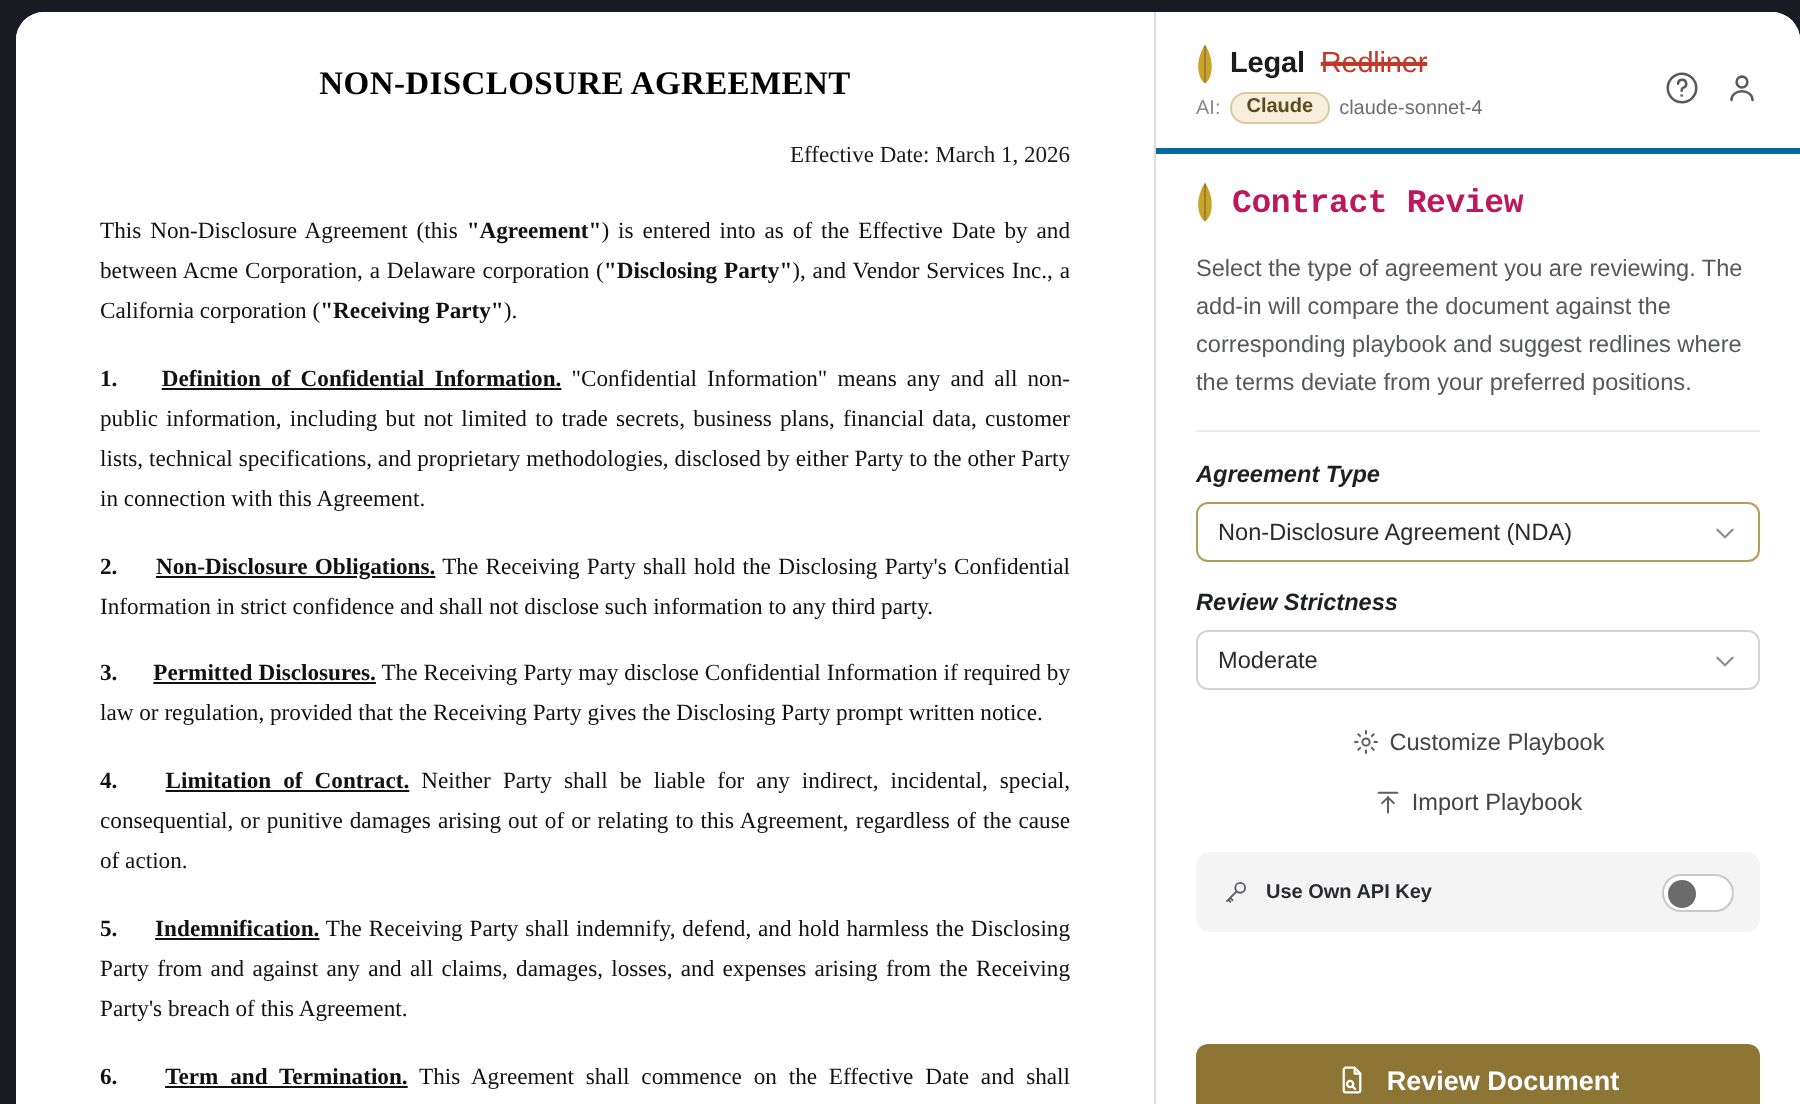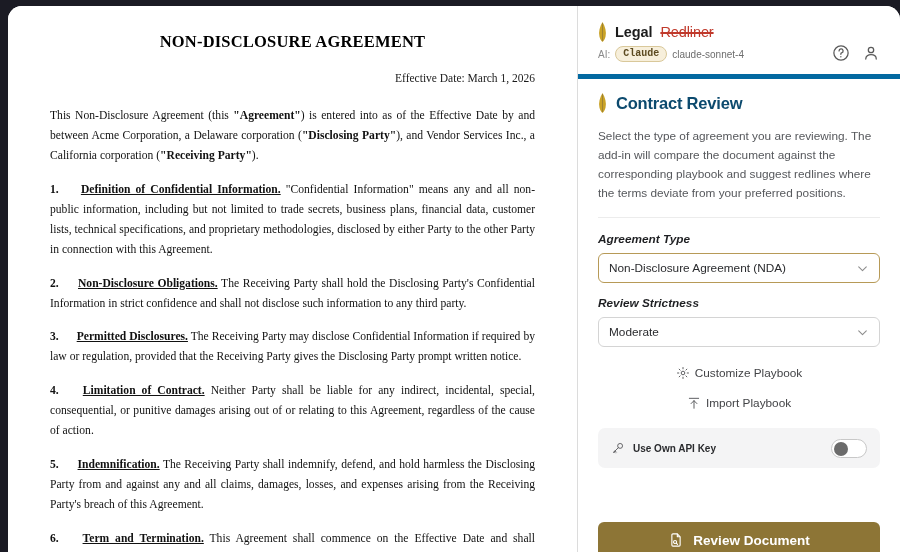--- a/index.html
+++ b/index.html
@@ -58,55 +58,55 @@
   
   #panel {
     width: 322px;
     height: 100%;
     background: #ffffff;
     display: flex;
     flex-direction: column;
   }
   #panel-top {
     padding: 16px 20px 12px 20px;
-    border-bottom: 5px solid #0369a1;
+    border-bottom: 3px solid #0369a1;
     display: flex;
-    align-items: flex-end;
+    align-items: center;
     justify-content: space-between;
   }
   .brand-block { display: flex; flex-direction: column; gap: 4px; }
   .brand-row { display: flex; align-items: center; gap: 8px; }
   .brand-name {
     font-size: 14.5px; font-weight: bold; color: #1c1c1c;
     letter-spacing: -.1px;
   }
   .brand-strike {
     font-size: 14.5px; font-weight: normal; color: #c0392b;
     text-decoration: line-through;
     text-decoration-thickness: 1.6px;
     letter-spacing: -.1px;
   }
   .ai-row { display: flex; align-items: center; gap: 5px; }
   .ai-label { font-size: 10px; color: #8a8a8a; }
   .ai-badge {
     font-size: 10px; font-weight: bold; color: #5c4a20;
     background: #f7efdb; border: 1px solid #d9c89a;
-    border-radius: 9px; padding: 1px 7px 2px 7px; font-family: Liberation Mono, monospace;
+    border-radius: 9px; padding: 1px 7px 2px 7px;
   }
   .ai-model { font-size: 10px; color: #6e6e6e; }
   .top-icons { display: flex; align-items: center; gap: 12px; padding-top: 3px; }
   .top-icon { width: 18px; height: 18px; color: #5a5a5a; cursor: pointer; }
 
   .leaf { width: 9px; height: 20px; flex: 0 0 auto; }
 
   #panel-body { padding: 14px 20px 0 20px; flex: 1; }
   .section-title-row {
     display: flex; align-items: center; gap: 9px; margin-bottom: 14px;
   }
-  .section-title { font-size: 16.5px; font-weight: bold; color: #0c4a6e; letter-spacing: -.2px; }
+  .section-title { font-size: 16.5px; font-weight: bold; color: #be185d; letter-spacing: -.2px; font-family: Liberation Mono, monospace; }
   .helper-text {
     font-size: 11.8px; line-height: 1.62; color: #56585c;
     margin-bottom: 14px;
   }
   .hr { height: 1px; background: #ececec; margin: 0 0 14px 0; }
 
   .field-label {
     font-size: 11.8px; font-weight: bold; color: #1f2023;
     margin-bottom: 7px;
     font-style: italic;

